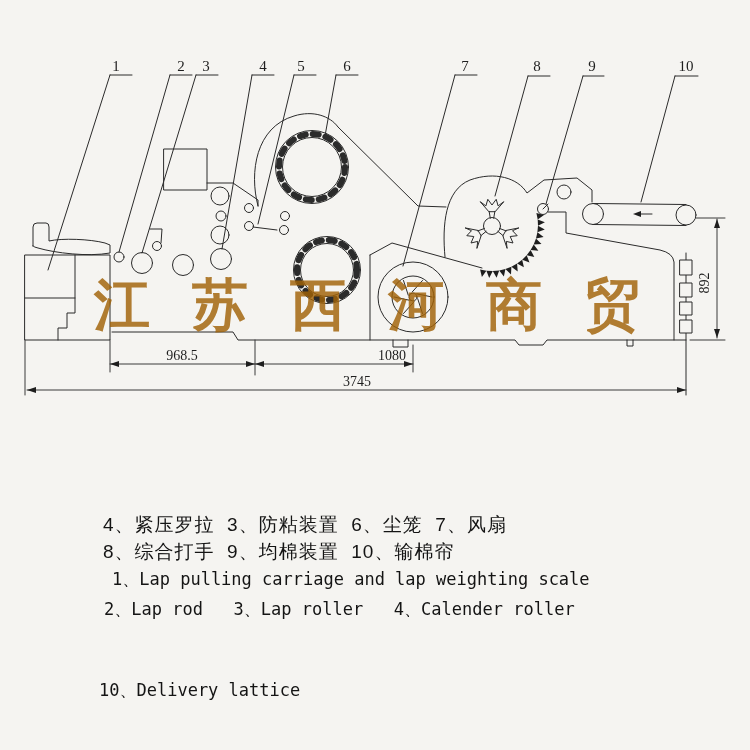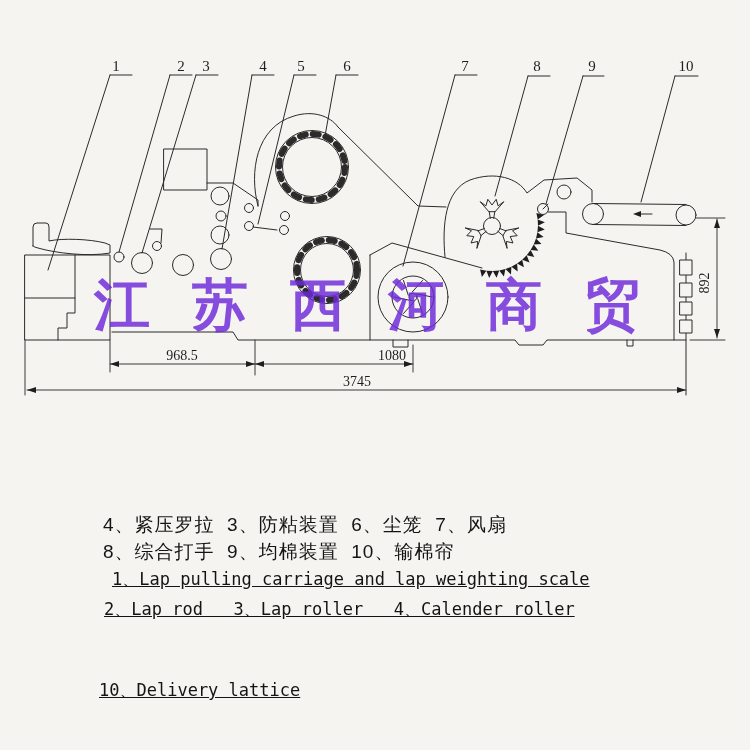--- a/index.html
+++ b/index.html
@@ -1,30 +1,30 @@
 <!DOCTYPE html>
 <html><head>
 <meta charset="utf-8">
 <style>
   html,body{margin:0;padding:0;}
   body{width:750px;height:750px;overflow:hidden;background:#f5f4f1;
        font-family:"Liberation Sans", sans-serif;}
   #page{position:relative;width:750px;height:750px;background:#f5f4f1;}
   svg{position:absolute;left:0;top:0;}
   svg text{font-family:"Liberation Serif", serif;fill:#1e1e1e;}
-  .wm{position:absolute;color:#6d28d9;opacity:.82;font-weight:700;
+  .wm{position:absolute;color:#a16207;opacity:.82;font-weight:700;
       white-space:pre;pointer-events:none;}
   #wm-company{left:94px;top:268px;font-size:56px;letter-spacing:42px;
       font-family:"Liberation Sans", sans-serif;}
   #wm-phone{left:136px;top:356px;font-size:70px;letter-spacing:3px;
       font-family:"Liberation Sans", sans-serif;}
   .cnline{position:absolute;font-size:19px;letter-spacing:1px;color:#141414;
       white-space:pre;font-family:"Liberation Sans", sans-serif;}
   .enline{position:absolute;font-size:17px;color:#141414;white-space:pre;
-      font-family:"DejaVu Sans Mono", monospace;text-decoration:underline;}
+      font-family:"DejaVu Sans Mono", monospace;}
 </style>
 </head>
 <body>
 
 <div id="page">
 
   <svg id="drawing" width="750" height="460" viewBox="0 0 750 460">
     <g stroke="#2b2b2b" stroke-width="1" fill="none" stroke-linejoin="round" stroke-linecap="round">
 
       <g>

